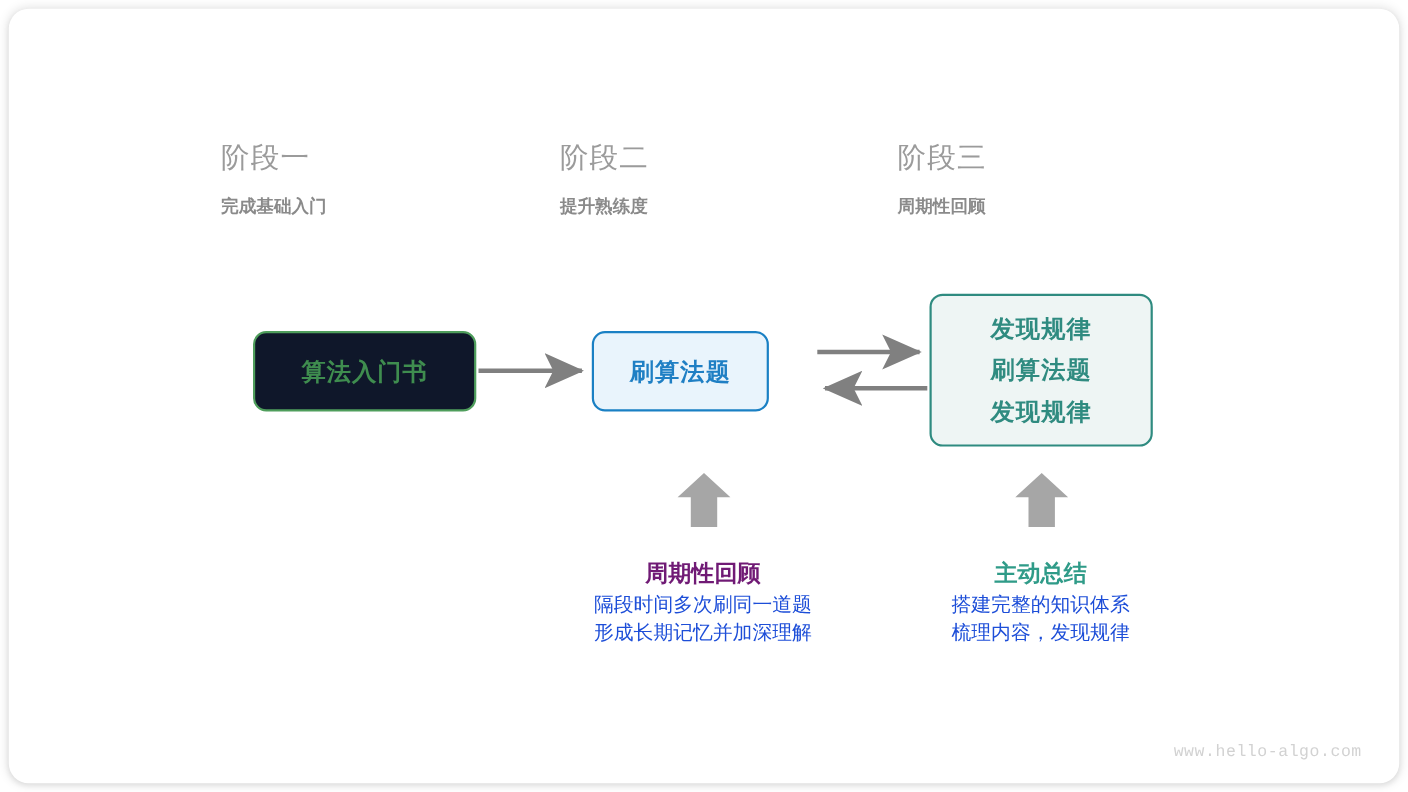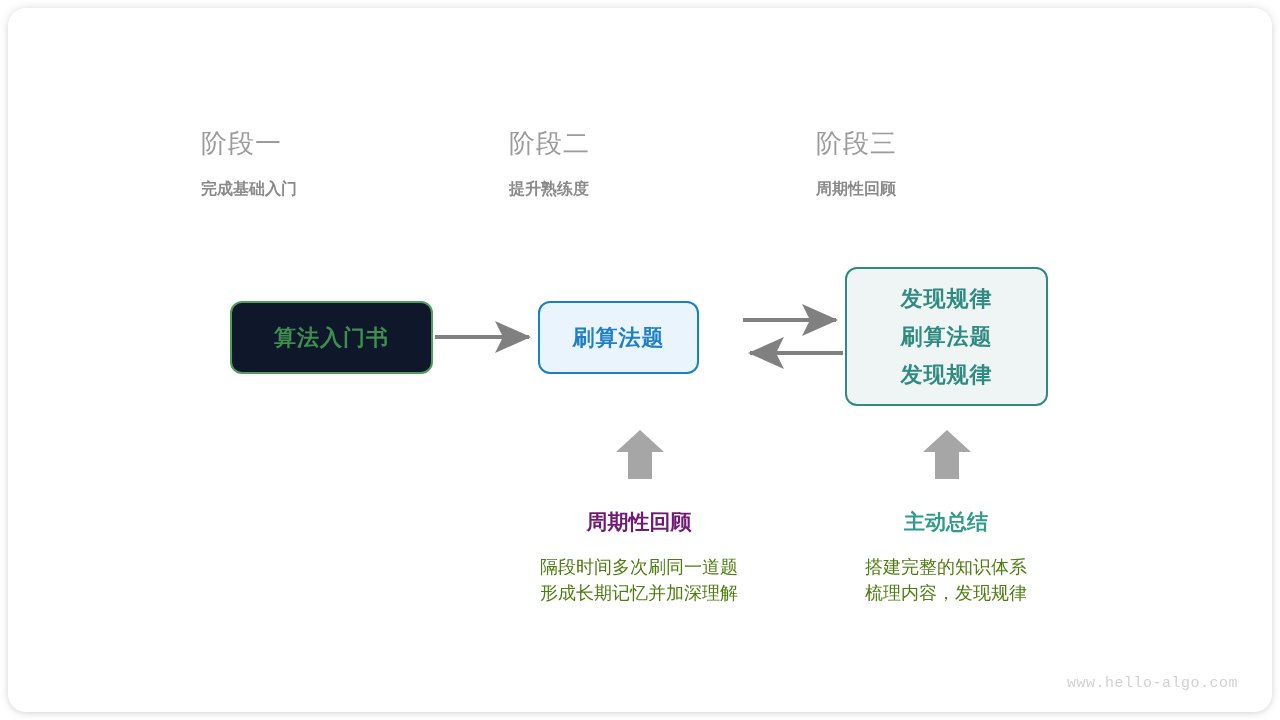--- a/index.html
+++ b/index.html
@@ -113,23 +113,22 @@
     text-align: center;
   }
   .annot .annot-title {
     font-size: 21px;
     font-weight: bold;
     line-height: 28px;
     white-space: nowrap;
   }
   .annot .annot-desc {
     font-size: 18px;
-    color: #4d7c0f;
+    color: #1d4ed8;
     line-height: 26px;
-    margin-top: 18px;
   }
   .annot .annot-desc div { white-space: nowrap; }
 
   .annot-review { left: 489px; top: 508px; }
   .annot-review .annot-title { color: #701a75; }
   .annot-summary { left: 796px; top: 508px; }
   .annot-summary .annot-title { color: #2f9b88; }
 
   
   .watermark {

